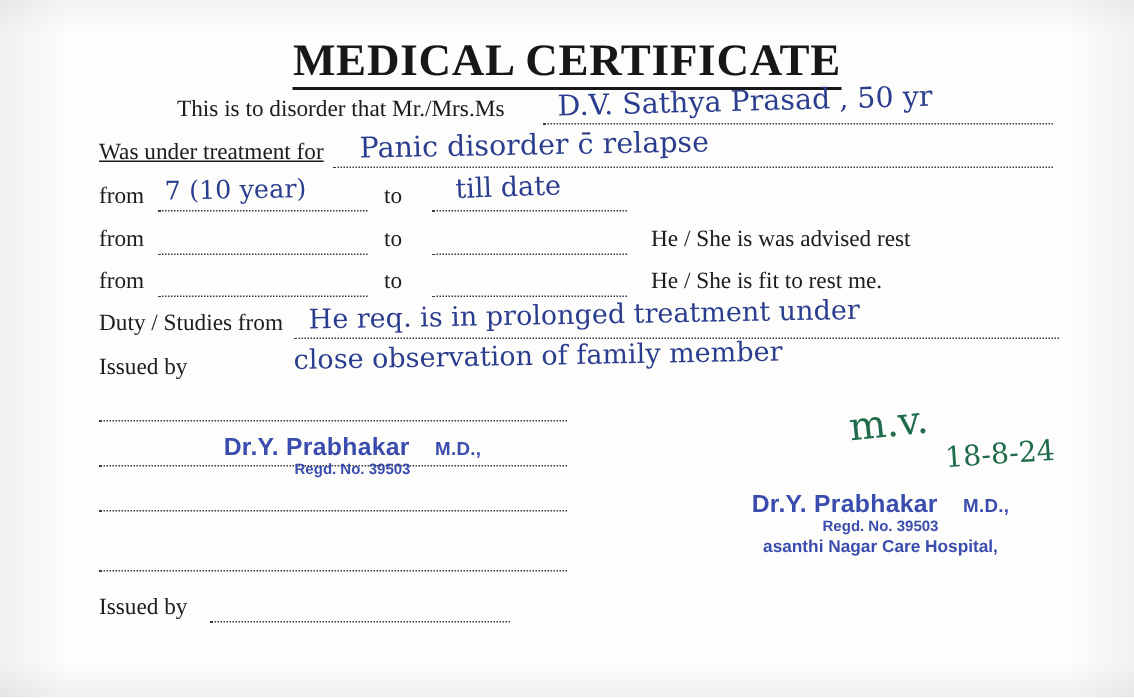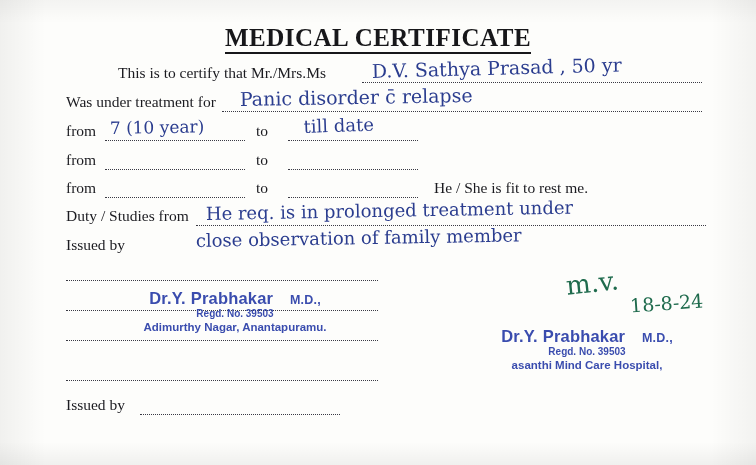--- a/index.html
+++ b/index.html
@@ -27,21 +27,21 @@
     pointer-events: none;
   }
   .title {
     position: absolute;
     left: 0;
     right: 0;
     top: 24px;
     text-align: center;
     font-family: "Liberation Serif", serif;
     font-weight: bold;
-    font-size: 25px;
+    font-size: 30px;
     letter-spacing: 0.5px;
     color: #17171a;
   }
   .title span {
     border-bottom: 2px solid #17171a;
     padding-bottom: 1px;
   }
 
   .printed {
     position: absolute;
@@ -117,40 +117,41 @@
 </head>
 <body>
 
 <div class="page">
   <div class="paper-shade"></div>
 
   <div class="title">
     <span>MEDICAL CERTIFICATE</span>
   </div>
 
-  <div class="printed" style="left:118px; top:64px;">This is to certify that Mr./Mrs.Ms</div>
+  <div class="printed" style="left:118px; top:64px;">This is to disorder that Mr./Mrs.Ms</div>
   <div class="dots" style="left:362px; top:82px; width:340px;"></div>
   <div class="hand" style="left:372px; top:60px; font-size:19px; transform: rotate(-1.5deg);">D.V.  Sathya Prasad , 50 yr</div>
 
-  <div class="printed" style="left:66px; top:93px;">Was under treatment for</div>
+  <div class="printed" style="left:66px; top:93px;text-decoration:underline;">Was under treatment for</div>
   <div class="dots" style="left:222px; top:111px; width:480px;"></div>
   <div class="hand" style="left:240px; top:88px; font-size:19px; transform: rotate(-1deg);">Panic  disorder   c̄ relapse</div>
 
   <div class="printed" style="left:66px; top:122px;">from</div>
   <div class="dots" style="left:105px; top:140px; width:140px;"></div>
   <div class="hand" style="left:110px; top:118px; font-size:17px; transform: rotate(-1deg);">7 (10 year)</div>
 
   <div class="printed" style="left:256px; top:122px;">to</div>
   <div class="dots" style="left:288px; top:140px; width:130px;"></div>
   <div class="hand" style="left:304px; top:116px; font-size:18px; transform: rotate(-2deg);">till date</div>
 
   <div class="printed" style="left:66px; top:151px;">from</div>
   <div class="dots" style="left:105px; top:169px; width:140px;"></div>
   <div class="printed" style="left:256px; top:151px;">to</div>
   <div class="dots" style="left:288px; top:169px; width:130px;"></div>
+  <div class="printed" style="left:434px; top:151px;">He / She is was advised rest</div>
 
   <div class="printed" style="left:66px; top:179px;">from</div>
   <div class="dots" style="left:105px; top:197px; width:140px;"></div>
   <div class="printed" style="left:256px; top:179px;">to</div>
   <div class="dots" style="left:288px; top:197px; width:130px;"></div>
   <div class="printed" style="left:66px; top:207px;">Duty / Studies from</div>
 
   <div class="printed" style="left:434px; top:179px;">He / She is fit to rest me.</div>
   <div class="dots" style="left:196px; top:225px; width:510px;"></div>
   <div class="hand" style="left:206px; top:203px; font-size:18px; transform: rotate(-1deg);">He req. is in   prolonged  treatment   under</div>
@@ -165,27 +166,26 @@
 
   <div class="printed" style="left:66px; top:396px;">Issued by</div>
   <div class="dots" style="left:140px; top:414px; width:200px;"></div>
 
   <div class="stamp" style="left:110px; top:288px; width:250px;">
     <div class="s-name">
       <span>Dr.Y. Prabhakar</span>
       <span class="md">M.D.,</span>
     </div>
     <div class="s-reg">Regd. No. 39503</div>
-    <div class="s-addr">Adimurthy Nagar, Anantapuramu.</div>
   </div>
 
   <div class="stamp" style="left:452px; top:326px; width:270px;">
     <div class="s-name">
       <span>Dr.Y. Prabhakar</span>
       <span class="md">M.D.,</span>
     </div>
     <div class="s-reg">Regd. No. 39503</div>
-    <div class="s-hosp">asanthi Mind Care Hospital,</div>
+    <div class="s-hosp">asanthi Nagar Care Hospital,</div>
   </div>
 
   <div class="sig-scribble" style="left:566px; top:268px;">m.v.</div>
   <div class="date-hand" style="left:630px; top:292px;">18-8-24</div>
 </div>
 
 </body></html>

